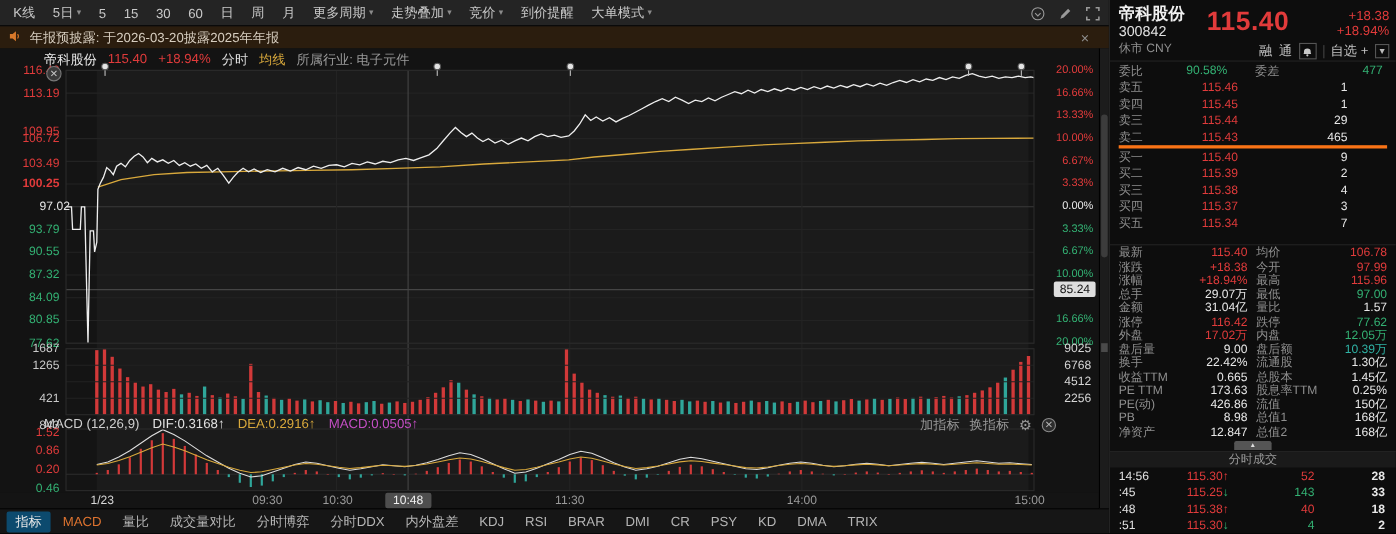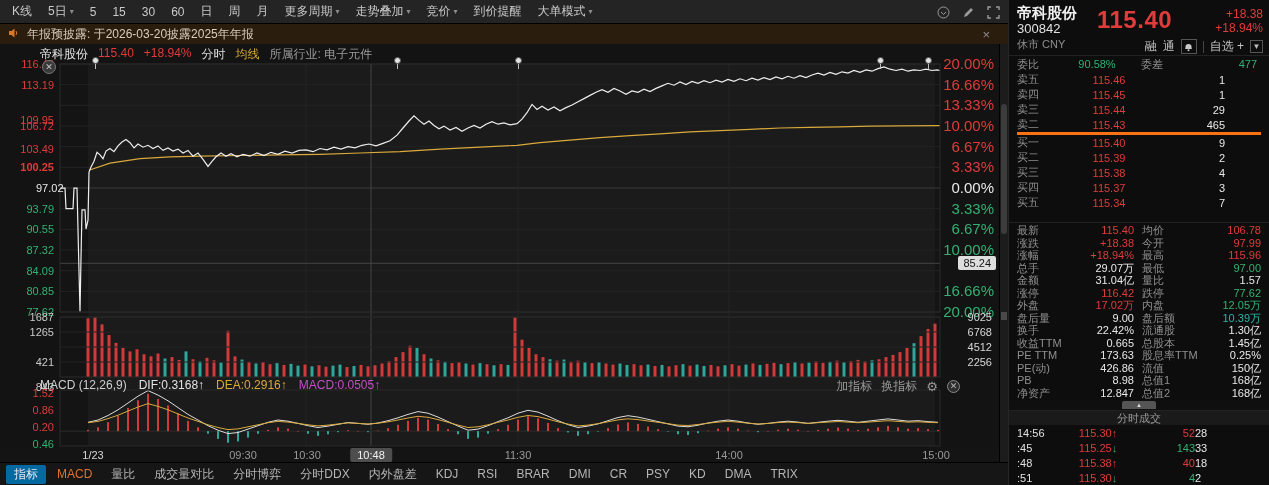--- a/index.html
+++ b/index.html
@@ -14,39 +14,39 @@
   .tb-icons{margin-left:auto;display:flex;gap:12px;padding-right:8px;align-items:center;}
   .tb-icons svg{display:block;}
   .notif{height:20px;background:#2b1d0e;display:flex;align-items:center;font-size:12px;color:#d6cdbf;padding:0 8px;gap:7px;}
   .notif-close{margin-left:auto;color:#8f8f8f;font-size:13px;padding-right:10px;cursor:default;}
   .chartwrap{position:relative;height:404px;background:#131313;overflow:hidden;}
   .chartwrap svg{position:absolute;left:0;top:0;}
   .chead{position:absolute;left:40px;top:2px;font-size:12px;display:flex;gap:10px;white-space:nowrap;z-index:4;}
   .chead .nm{color:#e8e8e8;} .chead .pr{color:#e03b3b;} .chead .md{color:#ddd;}
   .chead .avg{color:#d9a93c;} .chead .ind{color:#9a9a9a;}
   .ylab{position:absolute;left:0;width:54px;text-align:right;font-size:11px;line-height:12px;z-index:3;}
-  .pctlab{position:absolute;right:14px;text-align:right;font-size:15px;line-height:12px;z-index:3;}
+  .pctlab{position:absolute;right:14px;text-align:right;font-size:10px;line-height:12px;z-index:3;}
   .volab-l{position:absolute;left:0;width:54px;text-align:right;font-size:11px;line-height:12px;color:#c9c9c9;z-index:3;}
   .volab-r{position:absolute;right:16px;text-align:right;font-size:11px;line-height:12px;color:#d6d6d6;z-index:3;}
   .macdlab{position:absolute;left:0;width:54px;text-align:right;font-size:11px;line-height:12px;z-index:3;}
   .macdhead{position:absolute;left:40px;top:334px;font-size:12px;display:flex;gap:12px;white-space:nowrap;z-index:4;}
   .macdhead .t{color:#cfcfcf;} .macdhead .dif{color:#e2e2e2;} .macdhead .dea{color:#d9a93c;} .macdhead .mc{color:#c44fc4;}
   .macdtools{position:absolute;right:48px;top:334px;font-size:12px;color:#9a9a9a;display:flex;gap:9px;align-items:center;z-index:4;}
   .circlex{width:13px;height:13px;border:1px solid #8a8a8a;border-radius:50%;color:#b5b5b5;font-size:9px;line-height:11px;text-align:center;background:#2d2d2d;}
   .gear{font-size:13px;color:#9a9a9a;}
   .chart-close{position:absolute;left:42px;top:16px;width:14px;height:14px;border-radius:50%;background:#3a3a3a;border:1px solid #777;
                color:#c5c5c5;font-size:9px;line-height:12px;text-align:center;z-index:4;}
   .badge-price{position:absolute;right:12px;top:212px;background:#dedede;color:#141414;font-size:11px;line-height:14px;padding:0 5px;border-radius:2px;z-index:5;}
   .xaxis{height:14px;position:relative;background:#141414;font-size:11px;color:#9a9a9a;}
   .xlab{position:absolute;top:0;transform:translateX(-50%);line-height:14px;white-space:nowrap;}
   .xlab.hl{background:#4e4e4e;color:#f0f0f0;padding:0 7px;border-radius:2px;z-index:2;}
   .xlab.first{color:#d8d8d8;}
   .tabbar{height:23px;background:#161616;display:flex;align-items:center;font-size:12px;gap:3px;padding:0 6px;border-top:1px solid #000;}
   .tab{padding:1px 8px;color:#b5b5b5;white-space:nowrap;cursor:default;}
-  .tab.c-boxed{background:#0369a1;color:#e9e9e9;border-radius:2px;}
+  .tab.c-boxed{background:#0c4a6e;color:#e9e9e9;border-radius:2px;}
   .tab.c-active{color:#df7430;}
   .scrollstrip{position:absolute;left:999px;top:44px;width:9px;height:418px;background:#1c1c1c;border-left:1px solid #000;z-index:6;}
   .scrollthumb{position:absolute;left:1px;top:60px;width:6px;height:130px;background:#3c3c3c;border-radius:3px;}
   .scrollmark{position:absolute;left:1px;top:268px;width:6px;height:8px;background:#4a4a4a;}
   .pin{position:absolute;top:13px;width:8px;height:13px;z-index:4;}
   .pin .head{width:7px;height:7px;border-radius:50%;background:#e3e3e3;border:1px solid #555;margin:0 auto;}
   .pin .stem{width:1px;height:5px;background:#bdbdbd;margin:0 auto;}
   
   .right{width:261px;background:#0d0d0d;border-left:1px solid #262626;font-size:11px;display:flex;flex-direction:column;flex:none;}
   .qhead{height:56px;position:relative;padding:4px 6px 0 8px;border-bottom:1px solid #222;}
@@ -69,21 +69,21 @@
   .bids{border-top:3px solid #f97316;}
   .stats{height:178px;padding:1px 8px;border-top:1px solid #222;display:grid;grid-template-rows:repeat(14,1fr);}
   .srow{display:grid;grid-template-columns:52px 1fr 62px 1fr;align-items:center;line-height:12px;}
   .srow .lab{color:#8f8f8f;white-space:nowrap;}
   .srow .sv{text-align:right;white-space:nowrap;}
   .collapse{height:10px;background:#0f0f0f;display:flex;align-items:center;justify-content:center;}
   .collapse .pill{width:34px;height:8px;background:#555;border-radius:2px 2px 0 0;color:#ddd;font-size:6px;line-height:8px;text-align:center;}
   .tradehead{height:15px;background:#1a1a1a;text-align:center;color:#9a9a9a;line-height:15px;border-top:1px solid #222;}
   .trades{flex:1;display:flex;flex-direction:column;}
   .trow{display:grid;grid-template-columns:42px 78px 58px 1fr;height:15px;align-items:center;padding:0 10px 0 8px;}
-  .trow .tm{color:#e0e0e0;} .trow .p{text-align:center;} .trow .v{text-align:right;} .trow .c{text-align:left;color:#e8e8e8;}
+  .trow .tm{color:#e0e0e0;} .trow .p{text-align:center;} .trow .v{text-align:right;} .trow .c{text-align:right;color:#e8e8e8;font-weight:bold;}
   
   .c-red{color:#e03b3b;} .c-green{color:#33b173;} .c-white{color:#e8e8e8;}
   .c-teal{color:#2fb3a5;}
 </style>
 </head>
 <body>
 
 <div class="app">
 
   <div class="left">

